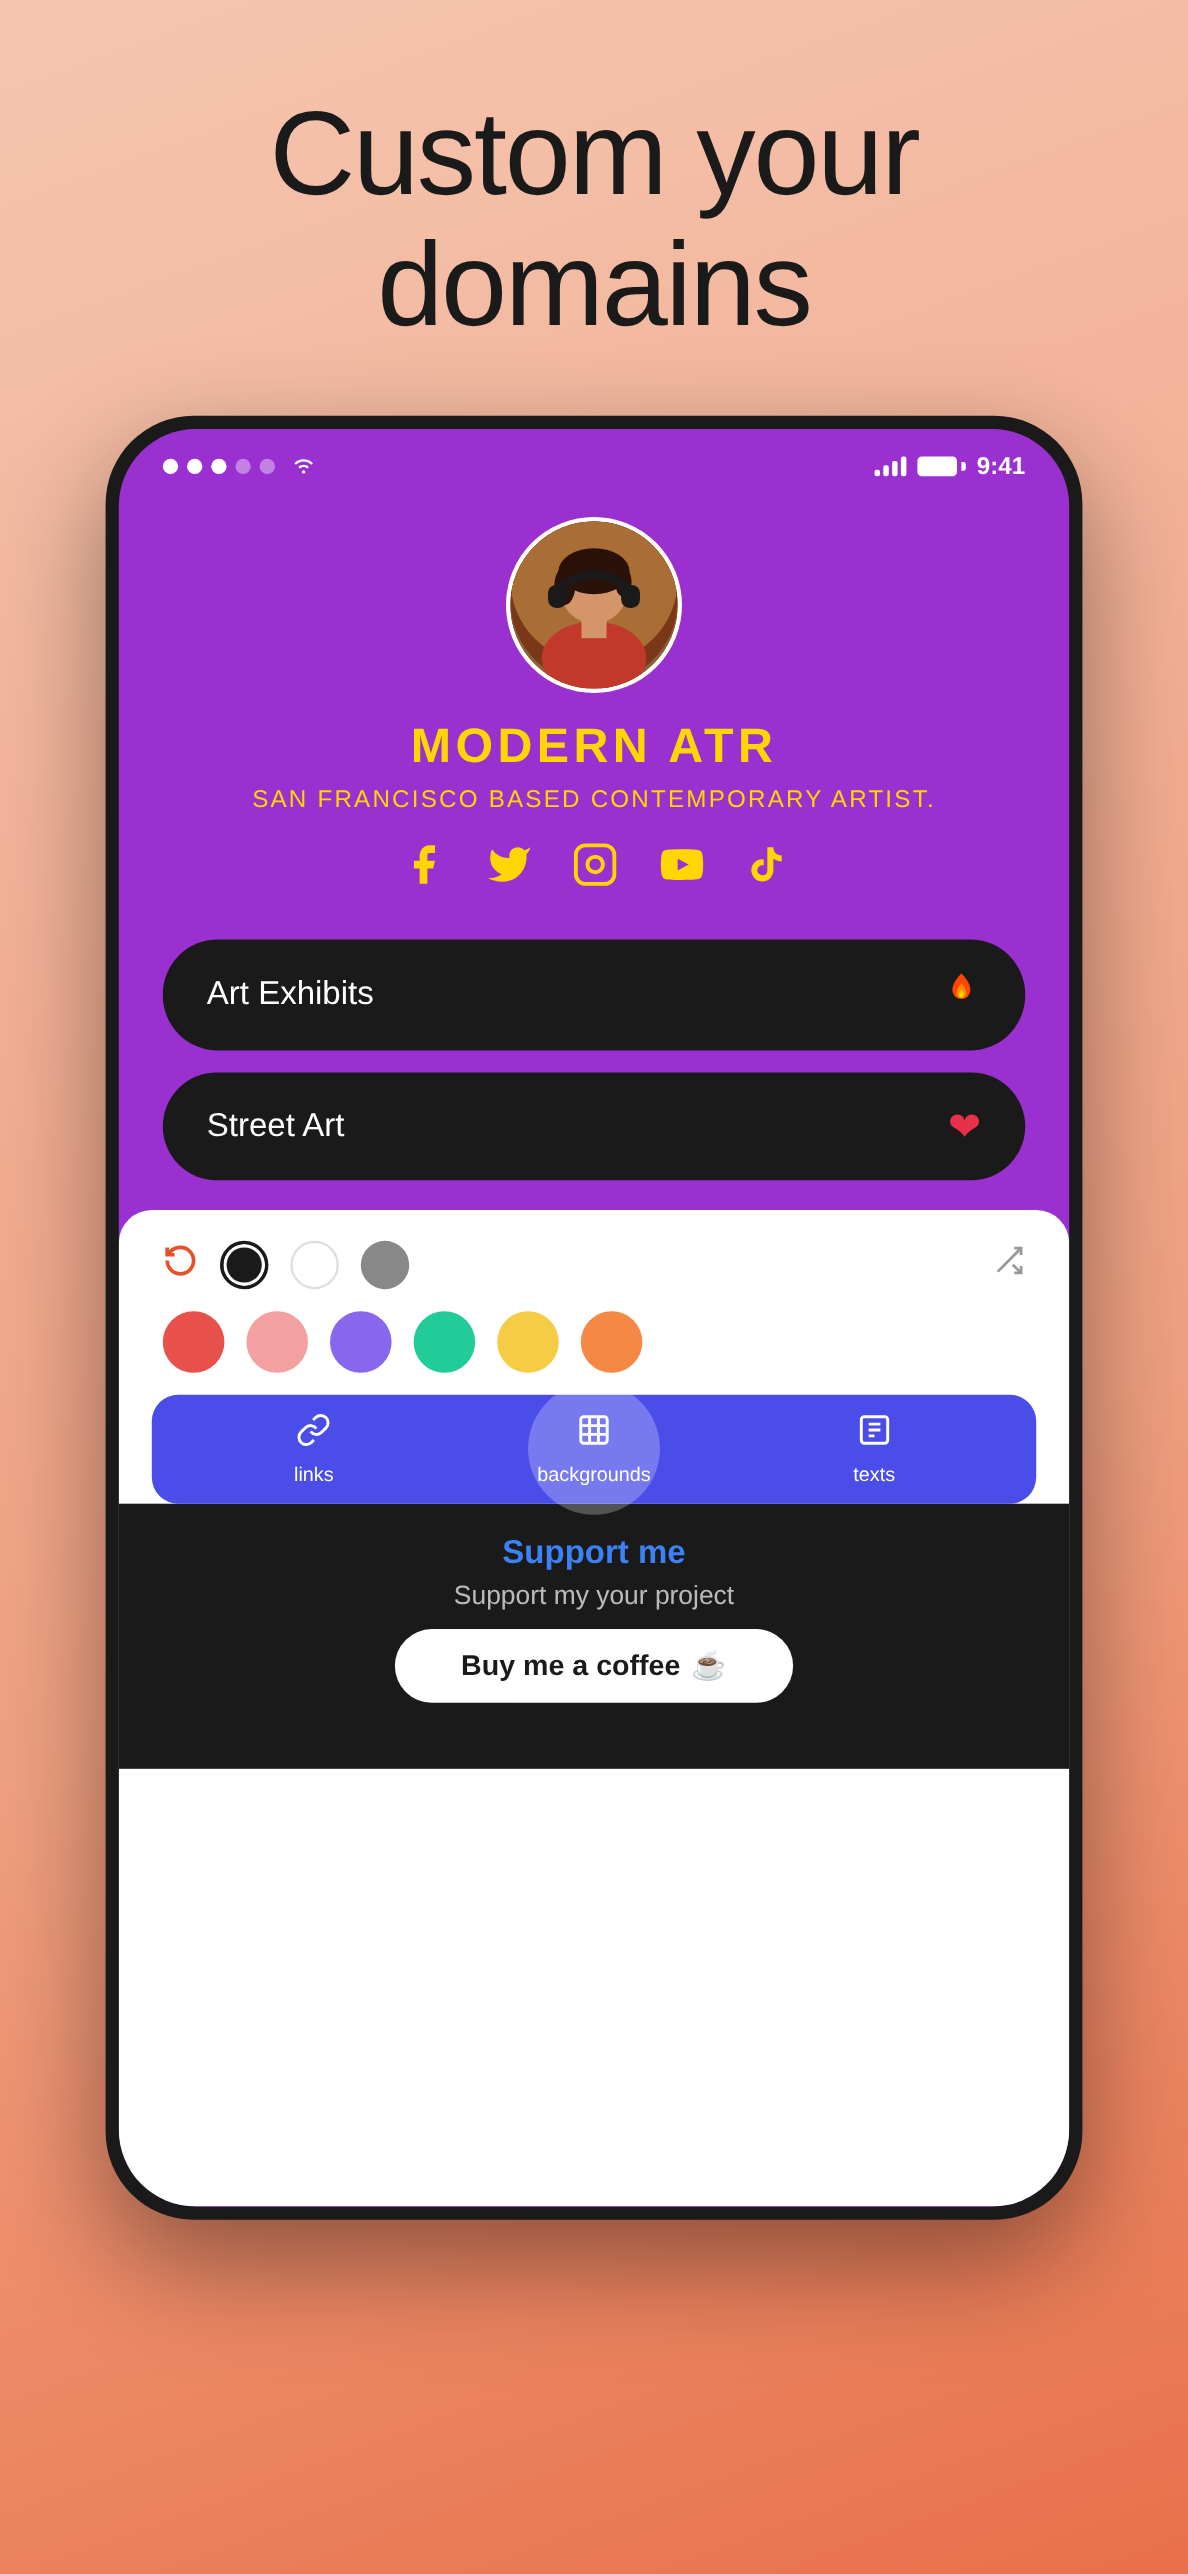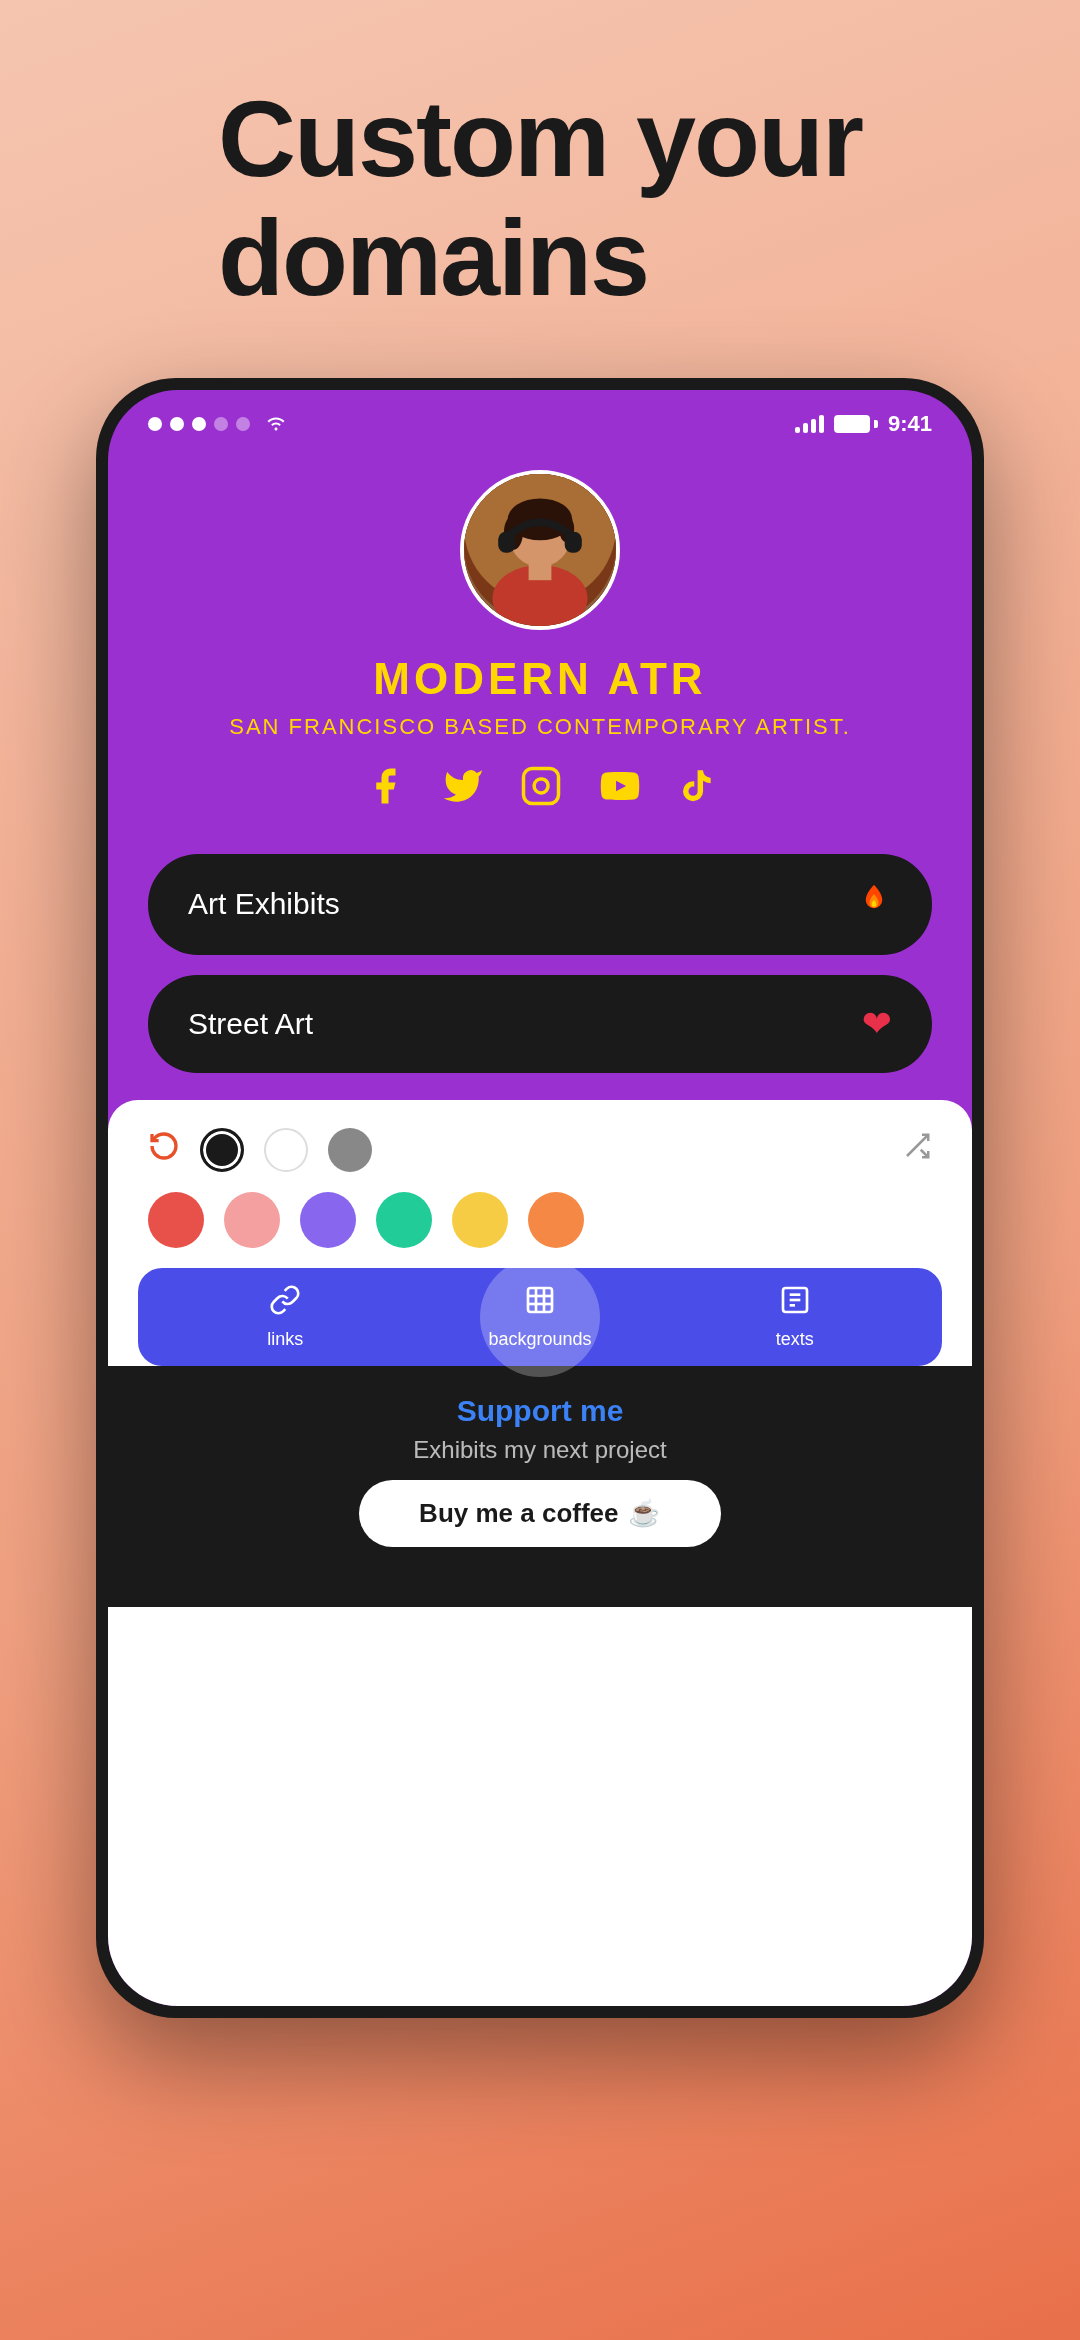--- a/index.html
+++ b/index.html
@@ -11,23 +11,23 @@
       background: linear-gradient(160deg, #f5c5b0 0%, #f0a080 60%, #e8704a 100%);
       font-family: -apple-system, BlinkMacSystemFont, 'SF Pro Display', 'Helvetica Neue', Arial, sans-serif;
       display: flex;
       flex-direction: column;
       align-items: center;
       overflow: hidden;
     }
 
     .page-title {
       font-size: 108px;
-      font-weight: 700;
+      font-weight: 400;
       color: #1a1a1a;
-      text-align: left;
+      text-align: center;
       line-height: 1.1;
       margin-top: 80px;
       margin-bottom: 60px;
       letter-spacing: -2px;
     }
 
     .phone-wrapper {
       width: 888px;
       height: 1640px;
       background: #1a1a1a;
@@ -557,21 +557,21 @@
               <line x1="8" y1="12" x2="16" y2="12"></line>
               <line x1="8" y1="16" x2="12" y2="16"></line>
             </svg>
           </span>
           <span class="tab-label">texts</span>
         </div>
       </div>
 
       <div class="support-section" style="background:#1a1a1a; margin: 0 -30px; padding: 28px 40px 60px; border-radius: 0;">
         <span class="support-title">Support me</span>
-        <span class="support-subtitle">Exhibits my next project</span>
+        <span class="support-subtitle">Support my your project</span>
         <div class="buy-coffee-btn">
           <span>Buy me a coffee</span>
           <span>☕</span>
         </div>
       </div>
 
     </div>
   </div>
 </div>
 

